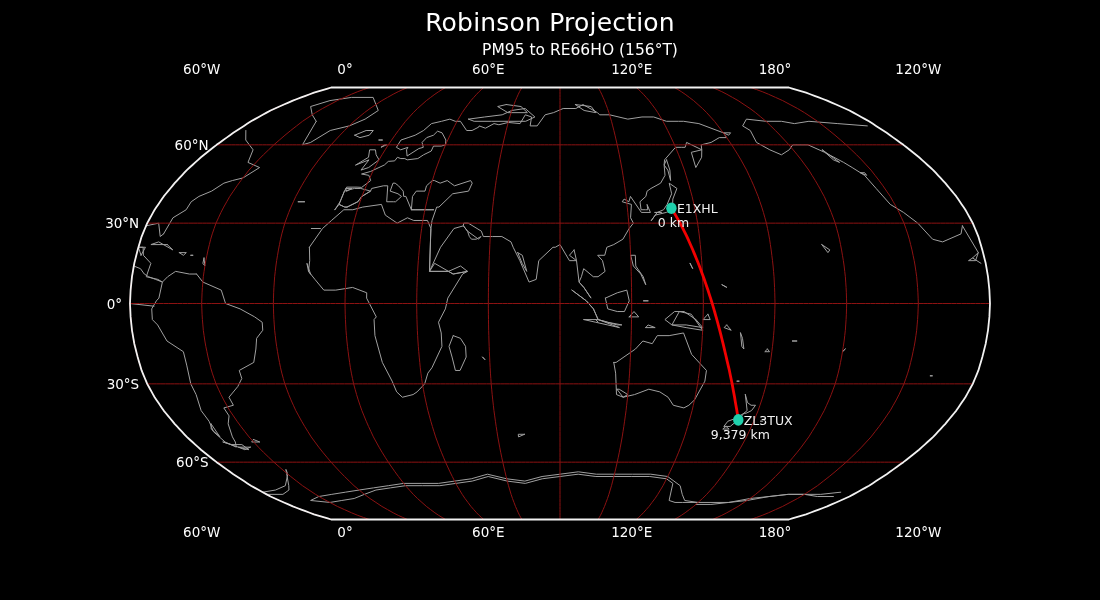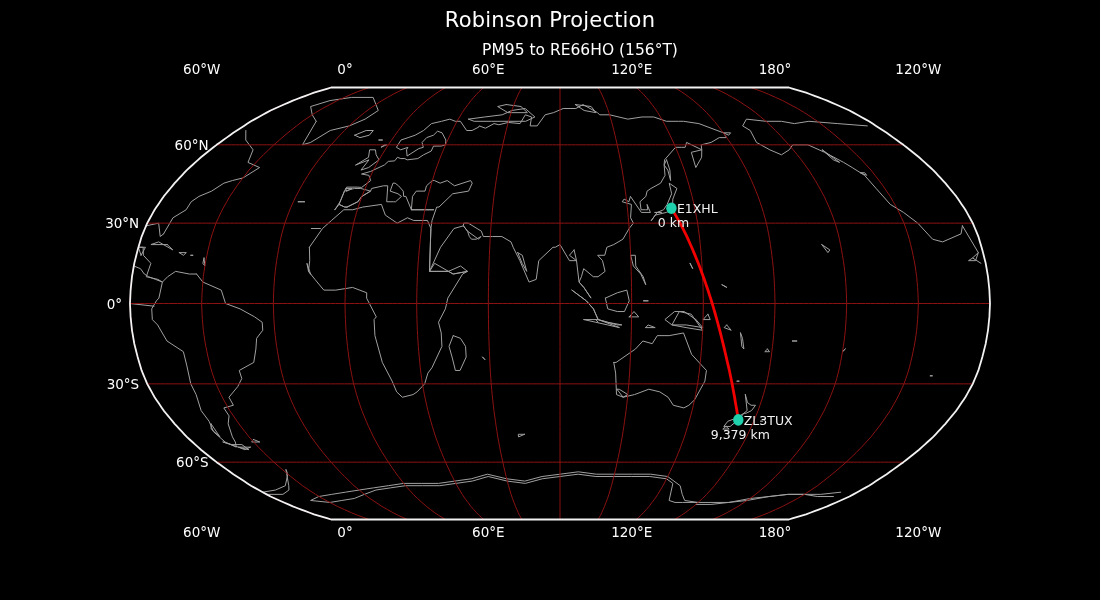--- a/index.html
+++ b/index.html
@@ -19,21 +19,21 @@
     height: 600px;
     background: #000000;
   }
   .title {
     position: absolute;
     left: 0;
     top: 8px;
     width: 1100px;
     text-align: center;
     color: #ffffff;
-    font-size: 21px;
+    font-size: 25px;
     letter-spacing: 0.2px;
     white-space: nowrap;
   }
   .subtitle {
     position: absolute;
     left: 0;
     top: 41px;
     width: 1100px;
     text-align: center;
     color: #ffffff;

